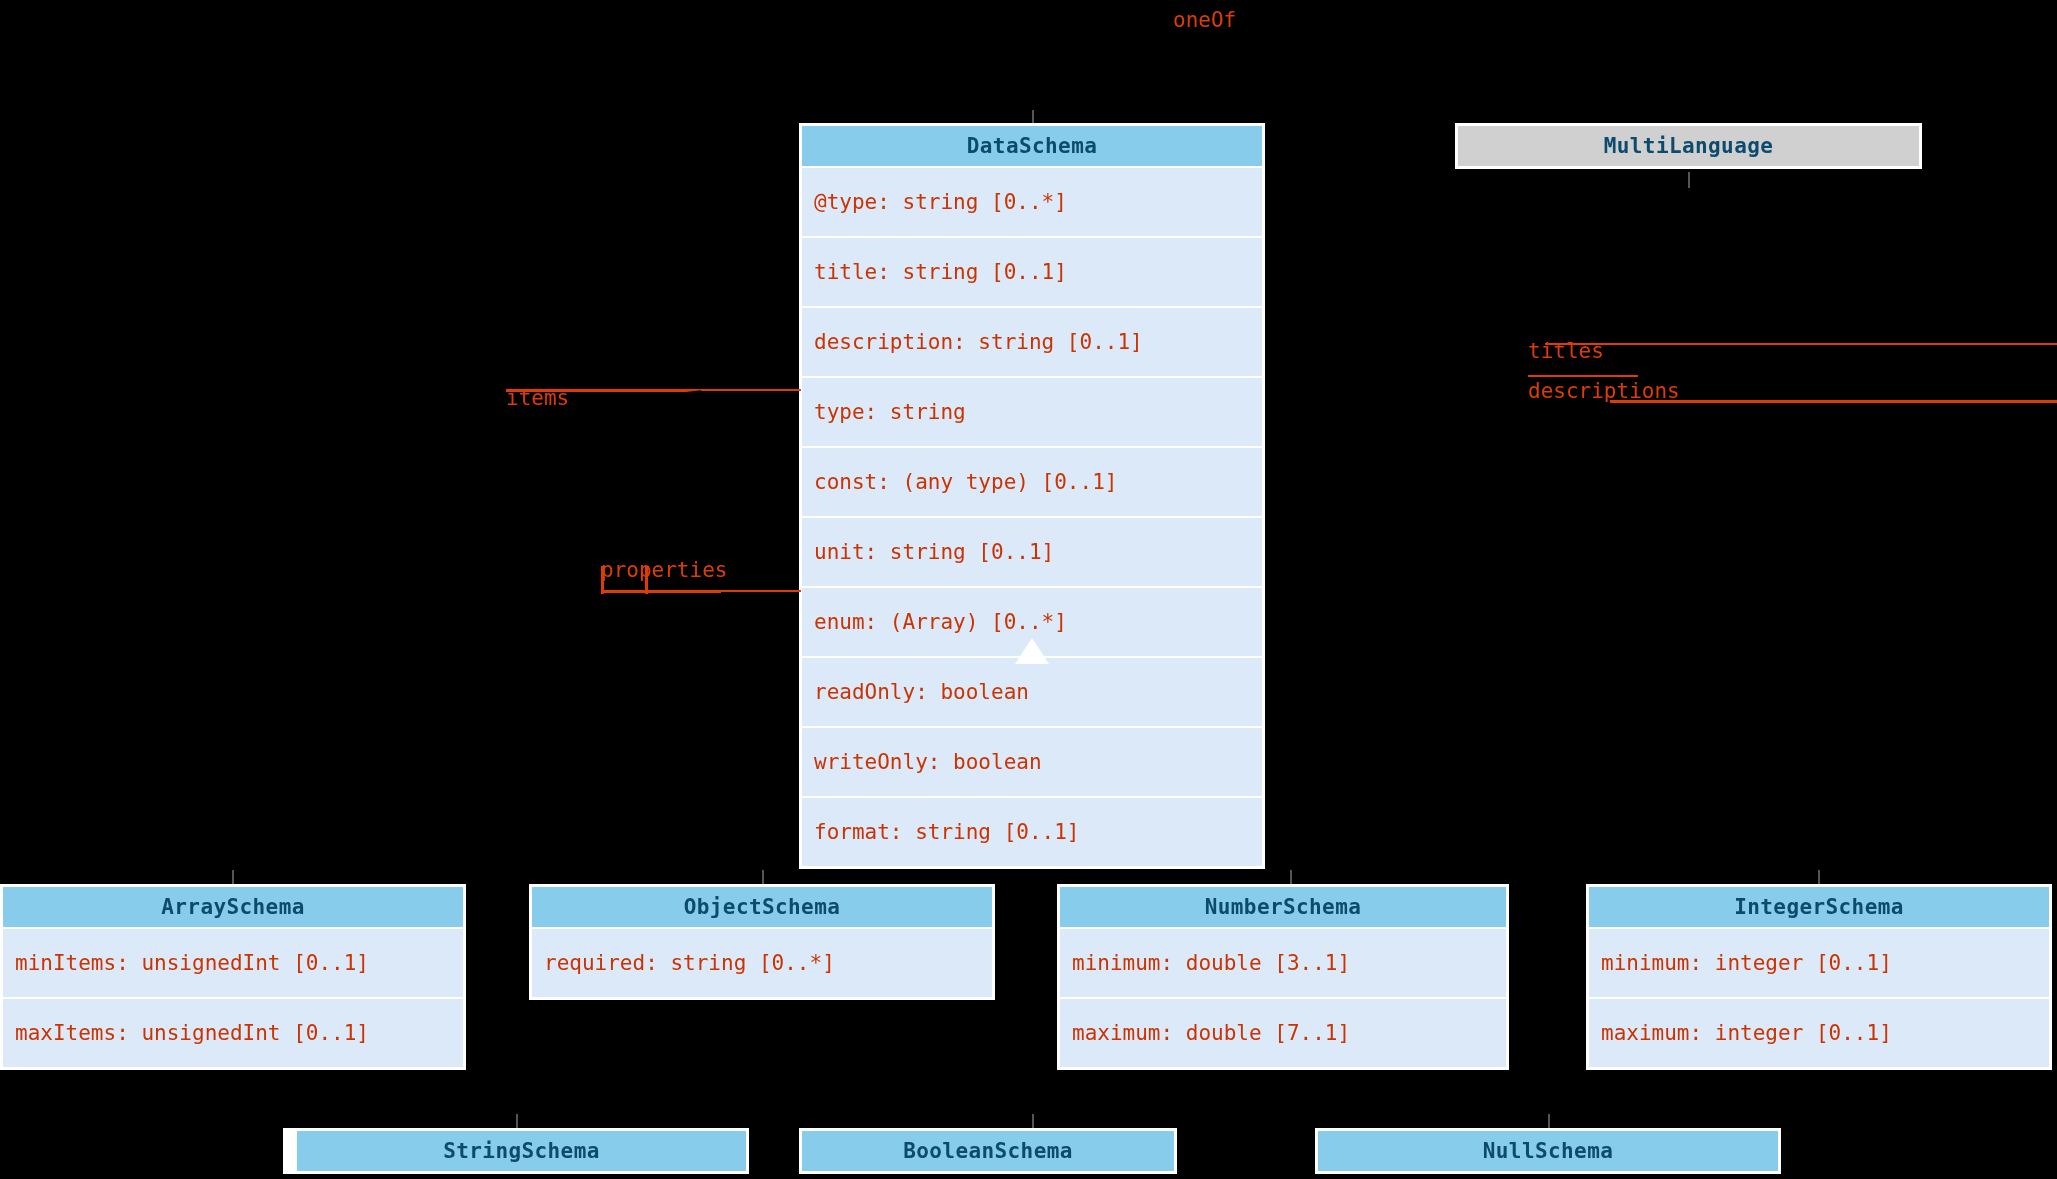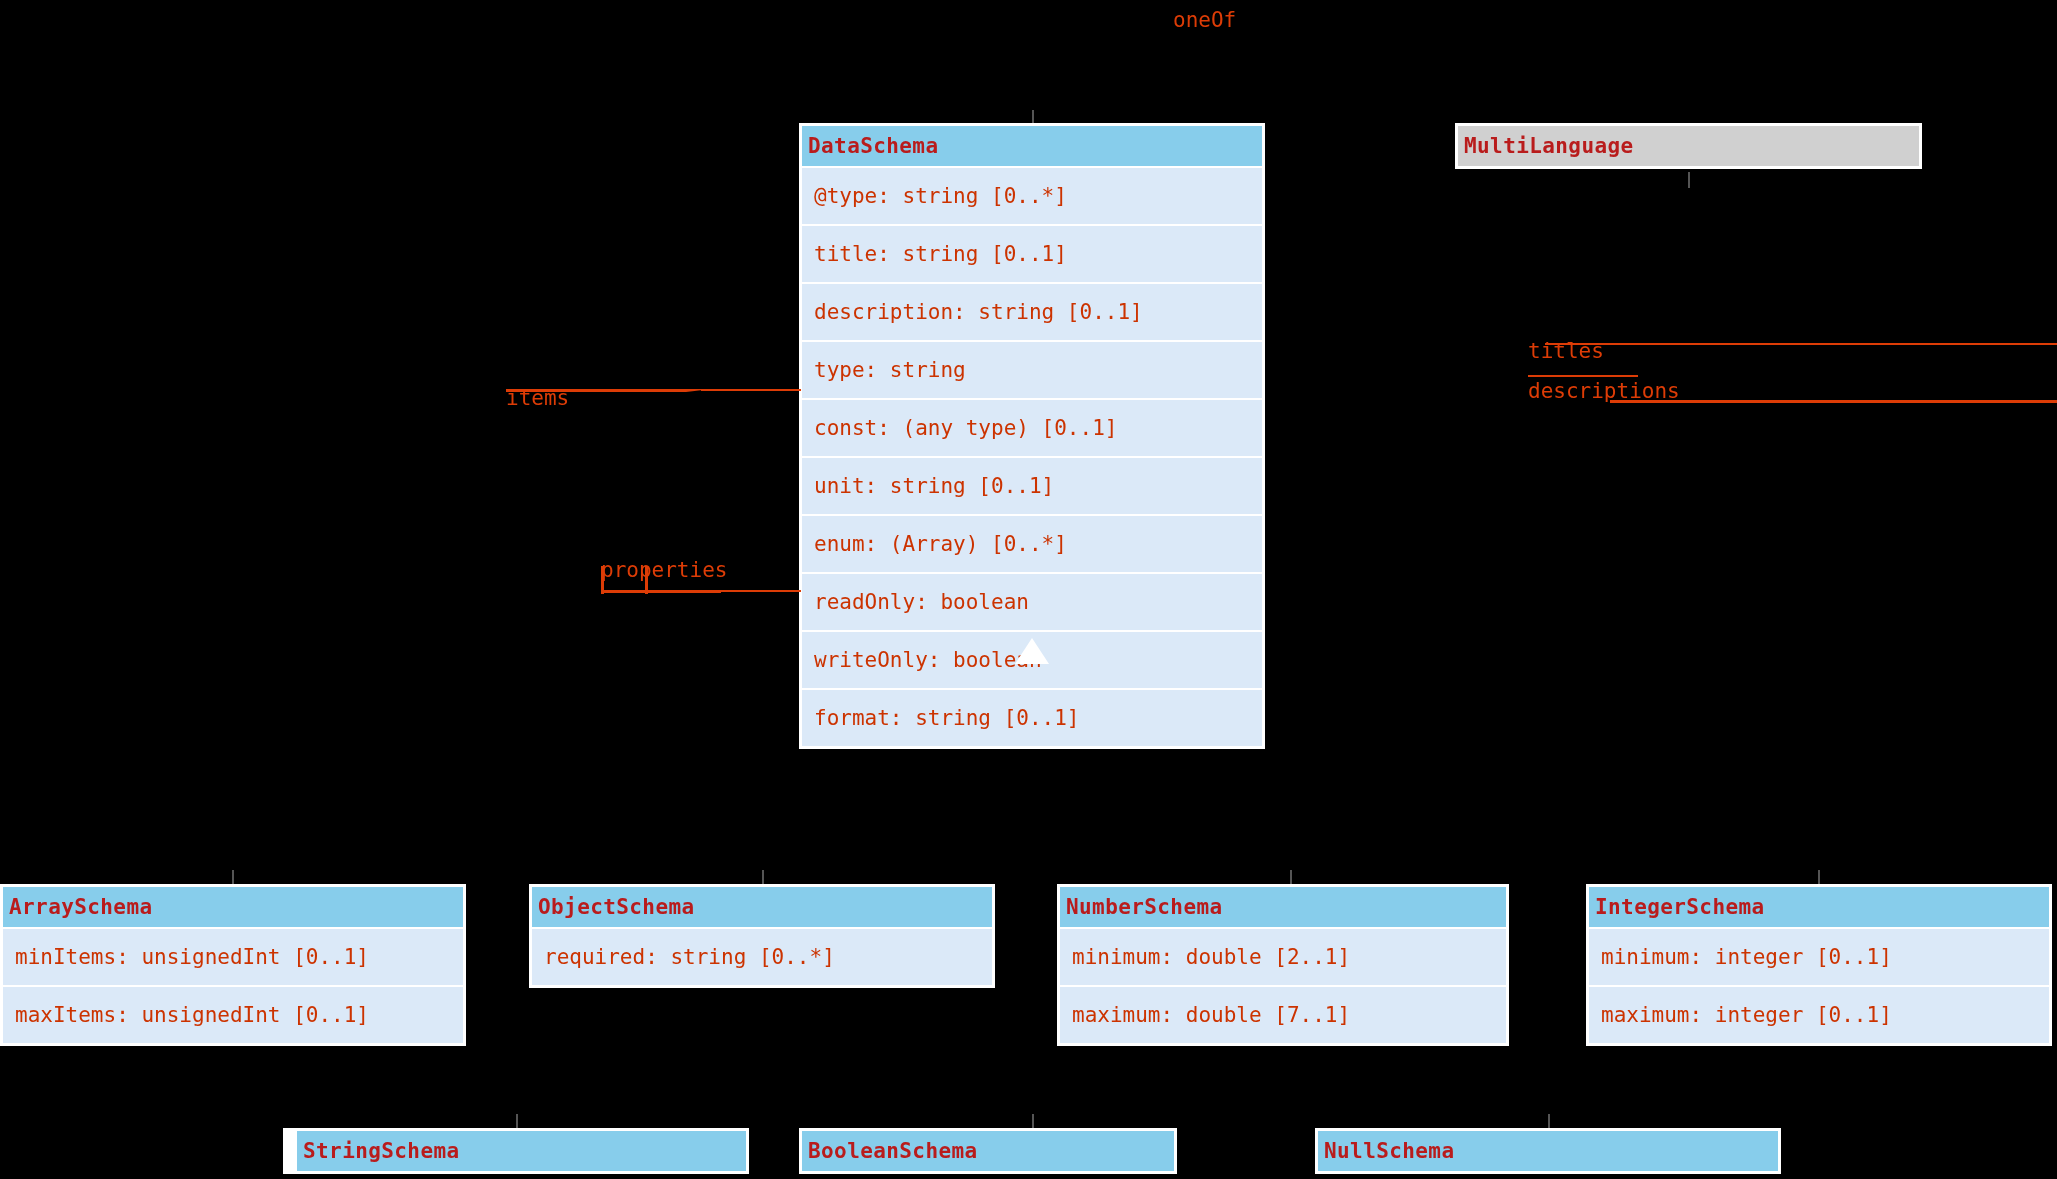--- a/index.html
+++ b/index.html
@@ -19,39 +19,39 @@
   
   .uml-box {
     position: absolute;
     background: #ffffff;
     border: 1px solid #ffffff;
     box-sizing: border-box;
     padding: 2px;
   }
   .uml-header {
     background: #87cdeb;
-    color: #b91c1c;
+    color: #0c4a6e;
     font-weight: bold;
     font-size: 21px;
-    text-align: left;
+    text-align: center;
     padding: 8px 6px;
     letter-spacing: 0.4px;
     white-space: nowrap;
   }
   .uml-header.gray {
     background: #d0d0d0;
   }
   .uml-rows {
     display: block;
   }
   .uml-row {
     background: #dbe9f8;
     color: #cc3300;
     font-size: 21px;
-    padding: 16px 12px;
+    padding: 22px 12px;
     white-space: nowrap;
     margin-top: 2px;
     letter-spacing: 0px;
   }
 
   
   .assoc-label {
     position: absolute;
     color: #dd3c06;
     font-size: 21px;
@@ -163,21 +163,21 @@
   <div class="uml-box" style="left:529px; top:884px; width:466px;">
     <div class="uml-header">ObjectSchema</div>
     <div class="uml-rows">
       <div class="uml-row">required: string [0..*]</div>
     </div>
   </div>
 
   <div class="uml-box" style="left:1057px; top:884px; width:452px;">
     <div class="uml-header">NumberSchema</div>
     <div class="uml-rows">
-      <div class="uml-row">minimum: double [2..1]</div>
+      <div class="uml-row">minimum: double [3..1]</div>
       <div class="uml-row">maximum: double [7..1]</div>
     </div>
   </div>
 
   <div class="uml-box" style="left:1586px; top:884px; width:466px;">
     <div class="uml-header">IntegerSchema</div>
     <div class="uml-rows">
       <div class="uml-row">minimum: integer [0..1]</div>
       <div class="uml-row">maximum: integer [0..1]</div>
     </div>

